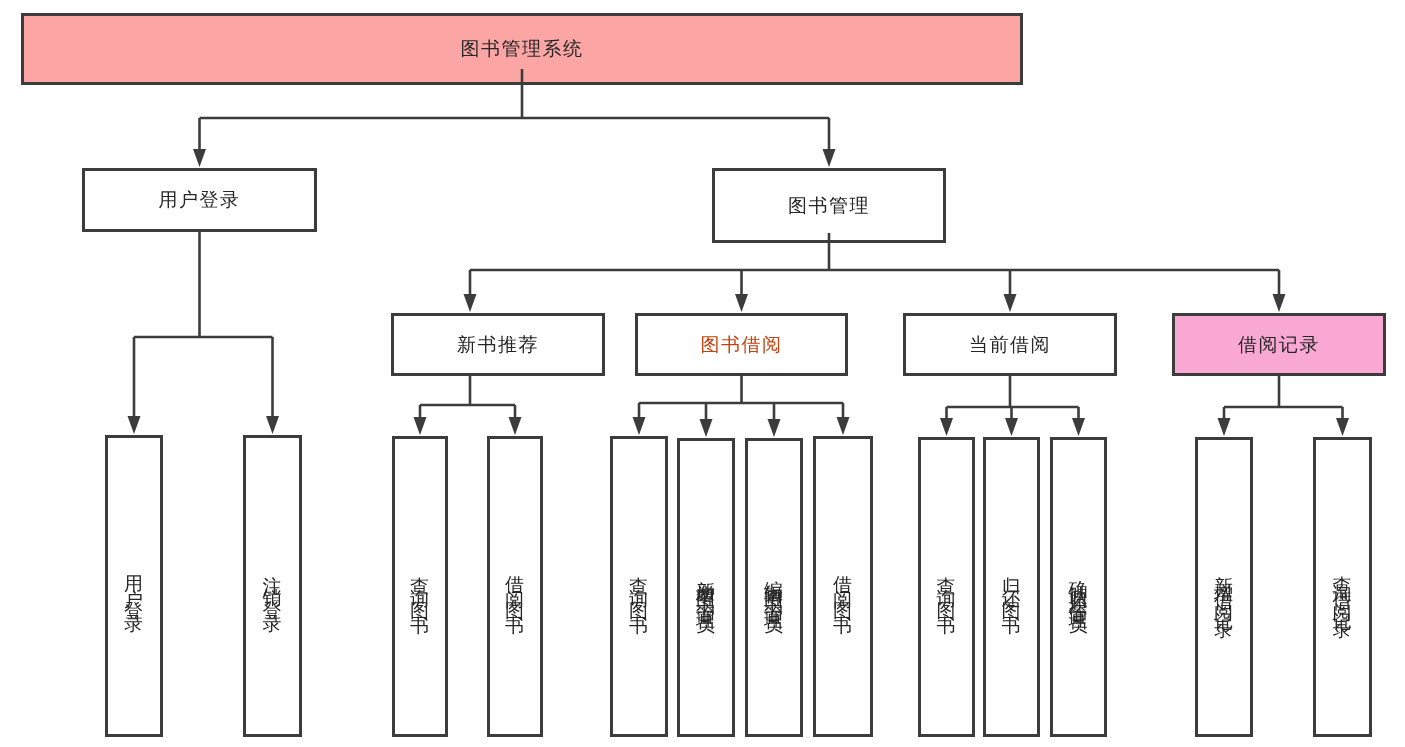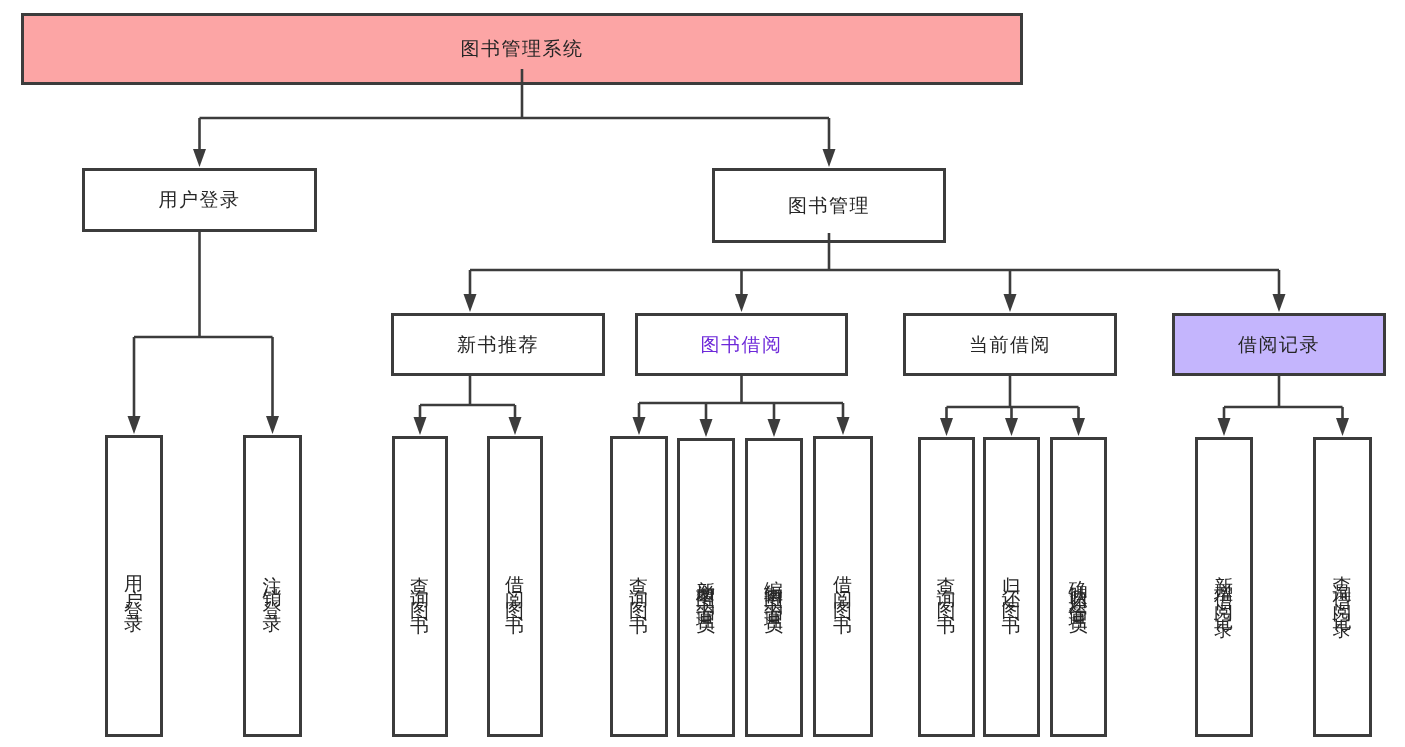--- a/index.html
+++ b/index.html
@@ -104,27 +104,27 @@
       </div>
       <div class="node h" style="left: 82px; top: 168px; width: 235px; height: 64px; border-color: rgb(60, 60, 60); background: rgb(255, 255, 255); color: rgb(38, 38, 38);">
         <span class="lbl">用户登录</span>
       </div>
       <div class="node h" style="left: 712px; top: 168px; width: 234px; height: 75px; border-color: rgb(60, 60, 60); background: rgb(255, 255, 255); color: rgb(38, 38, 38);">
         <span class="lbl">图书管理</span>
       </div>
       <div class="node h" style="left: 363px; top: 313px; width: 214px; height: 63px; border-color: rgb(60, 60, 60); background: rgb(255, 255, 255); color: rgb(38, 38, 38); margin-left: 28px;">
         <span class="lbl">新书推荐</span>
       </div>
-      <div class="node h" style="left: 635px; top: 313px; width: 213px; height: 63px; border-color: rgb(60, 60, 60); background: rgb(255, 255, 255); color: #6d28d9;">
+      <div class="node h" style="left: 635px; top: 313px; width: 213px; height: 63px; border-color: rgb(60, 60, 60); background: rgb(255, 255, 255); color: #c2410c;">
         <span class="lbl">图书借阅</span>
       </div>
       <div class="node h" style="left: 903px; top: 313px; width: 214px; height: 63px; border-color: rgb(60, 60, 60); background: rgb(255, 255, 255); color: rgb(38, 38, 38);">
         <span class="lbl">当前借阅</span>
       </div>
-      <div class="node h" style="left: 1172px; top: 313px; width: 214px; height: 63px; border-color: rgb(60, 60, 60); background: #c4b5fd; color: rgb(38, 38, 38);">
+      <div class="node h" style="left: 1172px; top: 313px; width: 214px; height: 63px; border-color: rgb(60, 60, 60); background: #f9a8d4; color: rgb(38, 38, 38);">
         <span class="lbl">借阅记录</span>
       </div>
       <div class="node v" style="left: 105px; top: 435px; width: 58px; height: 302px; border-color: rgb(60, 60, 60); background: rgb(255, 255, 255); color: rgb(38, 38, 38);">
         <span class="lbl" style="letter-spacing: 13px;">用户登录</span>
       </div>
       <div class="node v" style="left: 243px; top: 435px; width: 59px; height: 302px; border-color: rgb(60, 60, 60); background: rgb(255, 255, 255); color: rgb(38, 38, 38);">
         <span class="lbl" style="letter-spacing: 13px;">注销登录</span>
       </div>
       <div class="node v" style="left: 392px; top: 436px; width: 56px; height: 301px; border-color: rgb(60, 60, 60); background: rgb(255, 255, 255); color: rgb(38, 38, 38);">
         <span class="lbl" style="letter-spacing: 13px;">查询图书</span>

